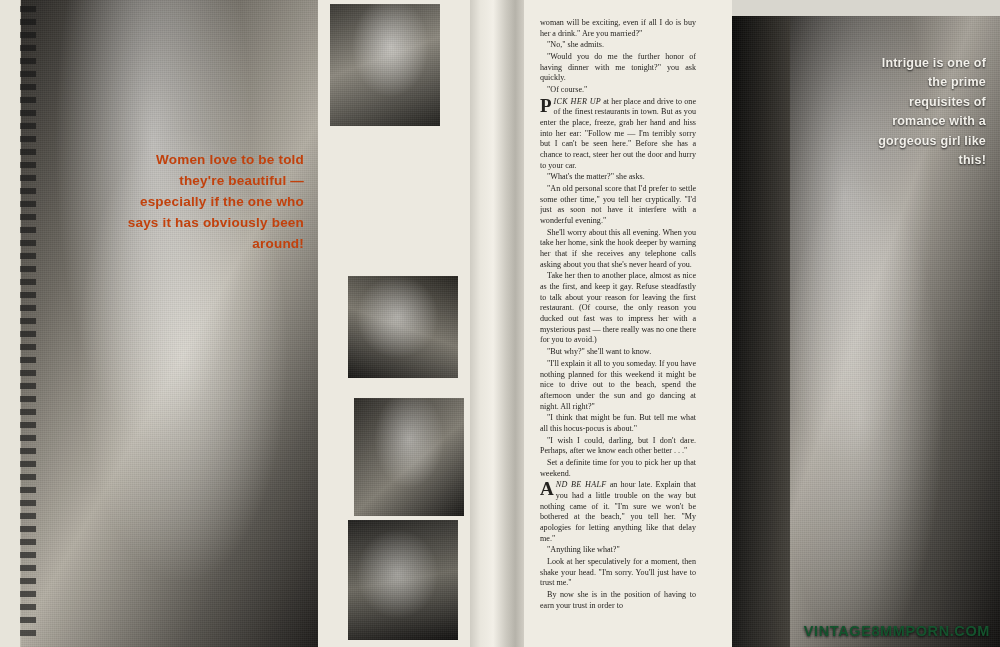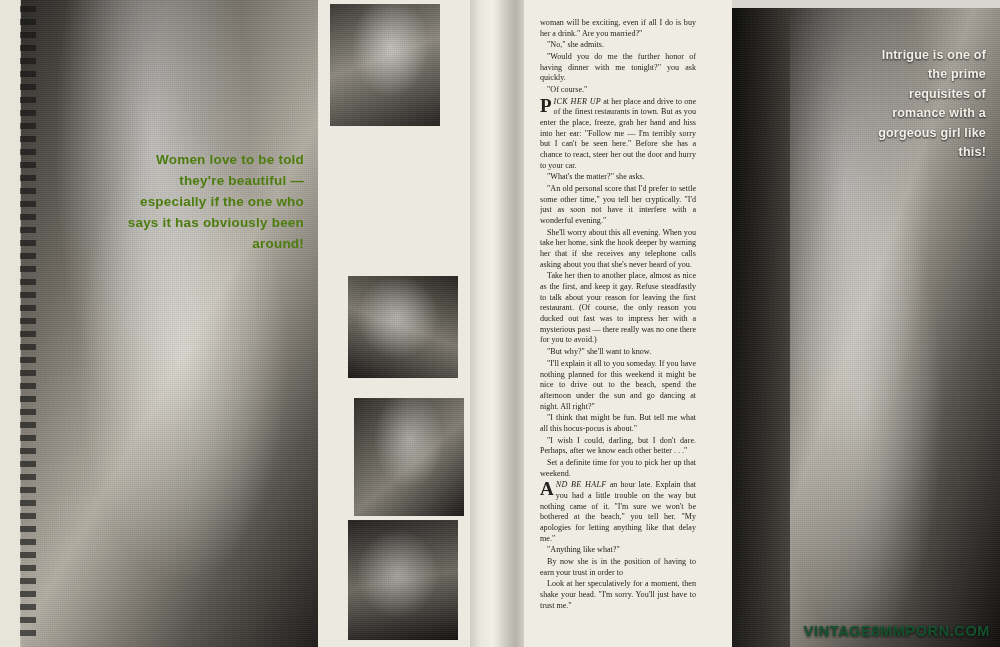--- a/index.html
+++ b/index.html
@@ -68,21 +68,21 @@
       rgba(20,20,20,0.85) 0px, rgba(20,20,20,0.85) 6px,
       rgba(210,207,198,0.0) 6px, rgba(210,207,198,0.0) 13px);
     opacity: .75;
   }
 
   #left-caption {
     position: absolute;
     left: 124px; top: 150px;
     width: 180px;
     text-align: right;
-    color: #4d7c0f;
+    color: #c2410c;
     font-family: "Liberation Sans", sans-serif;
     font-weight: bold;
     font-size: 13.5px;
     line-height: 1.55;
     letter-spacing: .2px;
   }
 
   
   #center-strip {
     position: absolute;
@@ -146,21 +146,21 @@
     text-align: center;
     font-style: italic;
     font-size: 7.6px;
     margin-top: 20px;
     text-indent: 0;
   }
 
   
   #right-page {
     position: absolute;
-    left: 732px; top: 8px;
+    left: 732px; top: 16px;
     width: 268px; height: 553px;
     background: #be185d;
   }
   #right-photo {
     left: 0; top: 0;
     width: 268px; height: 647px;
     background-image:
       radial-gradient(ellipse at 42% 28%, rgba(255,255,255,0.45), rgba(255,255,255,0) 40%),
       radial-gradient(ellipse at 48% 62%, rgba(236,233,226,0.5), rgba(0,0,0,0) 42%),
       linear-gradient(110deg, #121110 0%, #4c4944 22%, #a8a39a 48%, #56534d 72%, #0f0e0d 100%);
@@ -231,22 +231,22 @@
       <p>"An old personal score that I'd prefer to settle some other time," you tell her cryptically. "I'd just as soon not have it interfere with a wonderful evening."</p>
       <p>She'll worry about this all evening. When you take her home, sink the hook deeper by warning her that if she receives any telephone calls asking about you that she's never heard of you.</p>
       <p>Take her then to another place, almost as nice as the first, and keep it gay. Refuse steadfastly to talk about your reason for leaving the first restaurant. (Of course, the only reason you ducked out fast was to impress her with a mysterious past — there really was no one there for you to avoid.)</p>
       <p>"But why?" she'll want to know.</p>
       <p>"I'll explain it all to you someday. If you have nothing planned for this weekend it might be nice to drive out to the beach, spend the afternoon under the sun and go dancing at night. All right?"</p>
       <p>"I think that might be fun. But tell me what all this hocus-pocus is about."</p>
       <p>"I wish I could, darling, but I don't dare. Perhaps, after we know each other better . . ."</p>
       <p>Set a definite time for you to pick her up that weekend.</p>
       <p class="dropcap-para"><span class="dropcap">A</span><span class="smallcaps">ND BE HALF</span> an hour late. Explain that you had a little trouble on the way but nothing came of it. "I'm sure we won't be bothered at the beach," you tell her. "My apologies for letting anything like that delay me."</p>
       <p>"Anything like what?"</p>
+      <p>Look at her speculatively for a moment, then shake your head. "I'm sorry. You'll just have to trust me."</p>
       <p>By now she is in the position of having to earn your trust in order to</p>
-      <p>Look at her speculatively for a moment, then shake your head. "I'm sorry. You'll just have to trust me."</p>
       <span class="continued">(Continued on next page)</span>
     </div>
   </div>
 
   <div id="right-page">
     <div class="photo" id="right-photo">
       <div id="right-photo-door"></div>
     </div>
     <div id="right-caption">Intrigue is one of the prime requisites of romance with a gorgeous girl like this!</div>
   </div>

